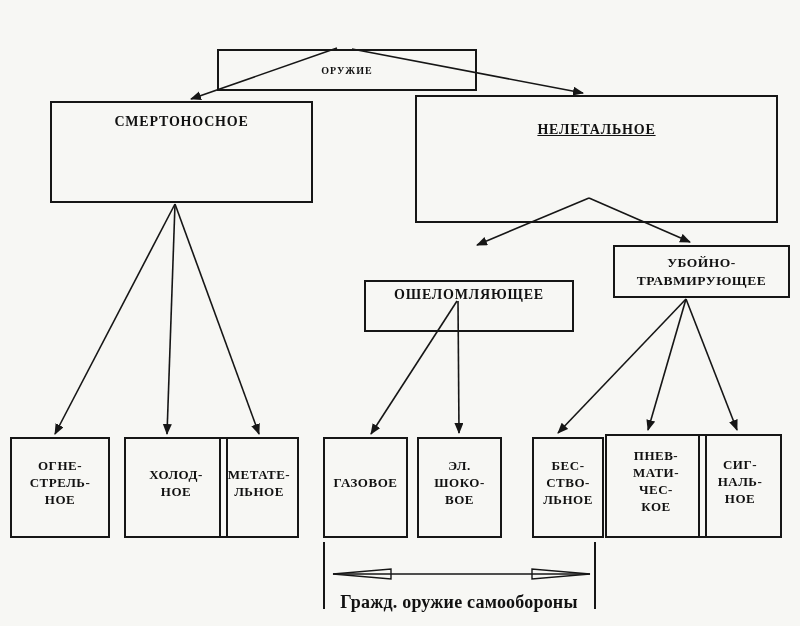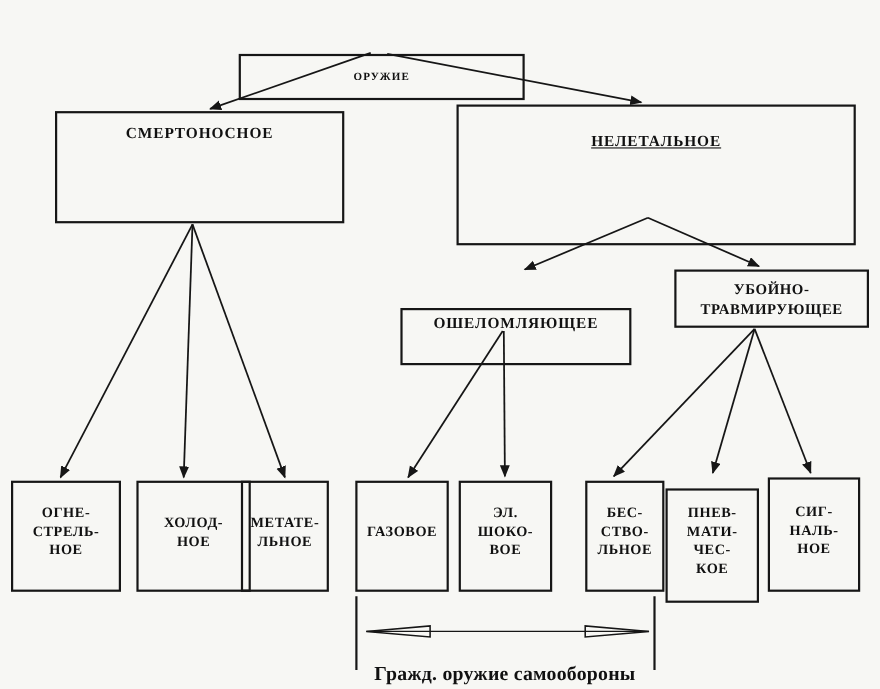--- a/index.html
+++ b/index.html
@@ -40,31 +40,30 @@
   .n-stunning { left:364px; top:248px; width:210px; height:52px;  font-size:14px; align-items:flex-start; padding-top:4px; letter-spacing:0.8px;margin-top:32px; }
   .n-traumatic{ left:613px; top:245px; width:177px; height:53px;  font-size:13.5px; line-height:18px; }
 
   .leaf { top:437px; height:101px; padding-bottom:10px; }
   .n-firearm      { left:10px;  width:100px; }
   .n-cold         { left:124px; width:104px;  }
   .n-throwing     { left:219px; width:80px;  }
   .n-gas          { left:323px; width:85px;  }
   .n-electroshock { left:417px; width:85px;  }
   .n-barrelless   { left:532px; width:72px;  }
-  .n-pneumatic    { left:605px; width:85px; top:444px; height:104px; }
+  .n-pneumatic    { left:605px; width:102px; top:434px; height:104px; }
   .n-signal       { left:698px; width:84px; top:434px; height:104px;text-align:center; }
 
   .bracket-label {
     position:absolute;
     left:328px; top:592px; width:262px;
     text-align:center;
     font-size:18px;
     font-weight:bold;
     letter-spacing:0.2px;
-    margin-top:10px;
   }
 </style>
 </head>
 <body>
 
 <div class="stage">
 
   <svg class="connector-layer" width="800" height="626" viewBox="0 0 800 626" xmlns="http://www.w3.org/2000/svg">
     <defs>
       <marker id="arr" markerUnits="userSpaceOnUse" markerWidth="13" markerHeight="11" refX="10" refY="4.5" orient="auto">

